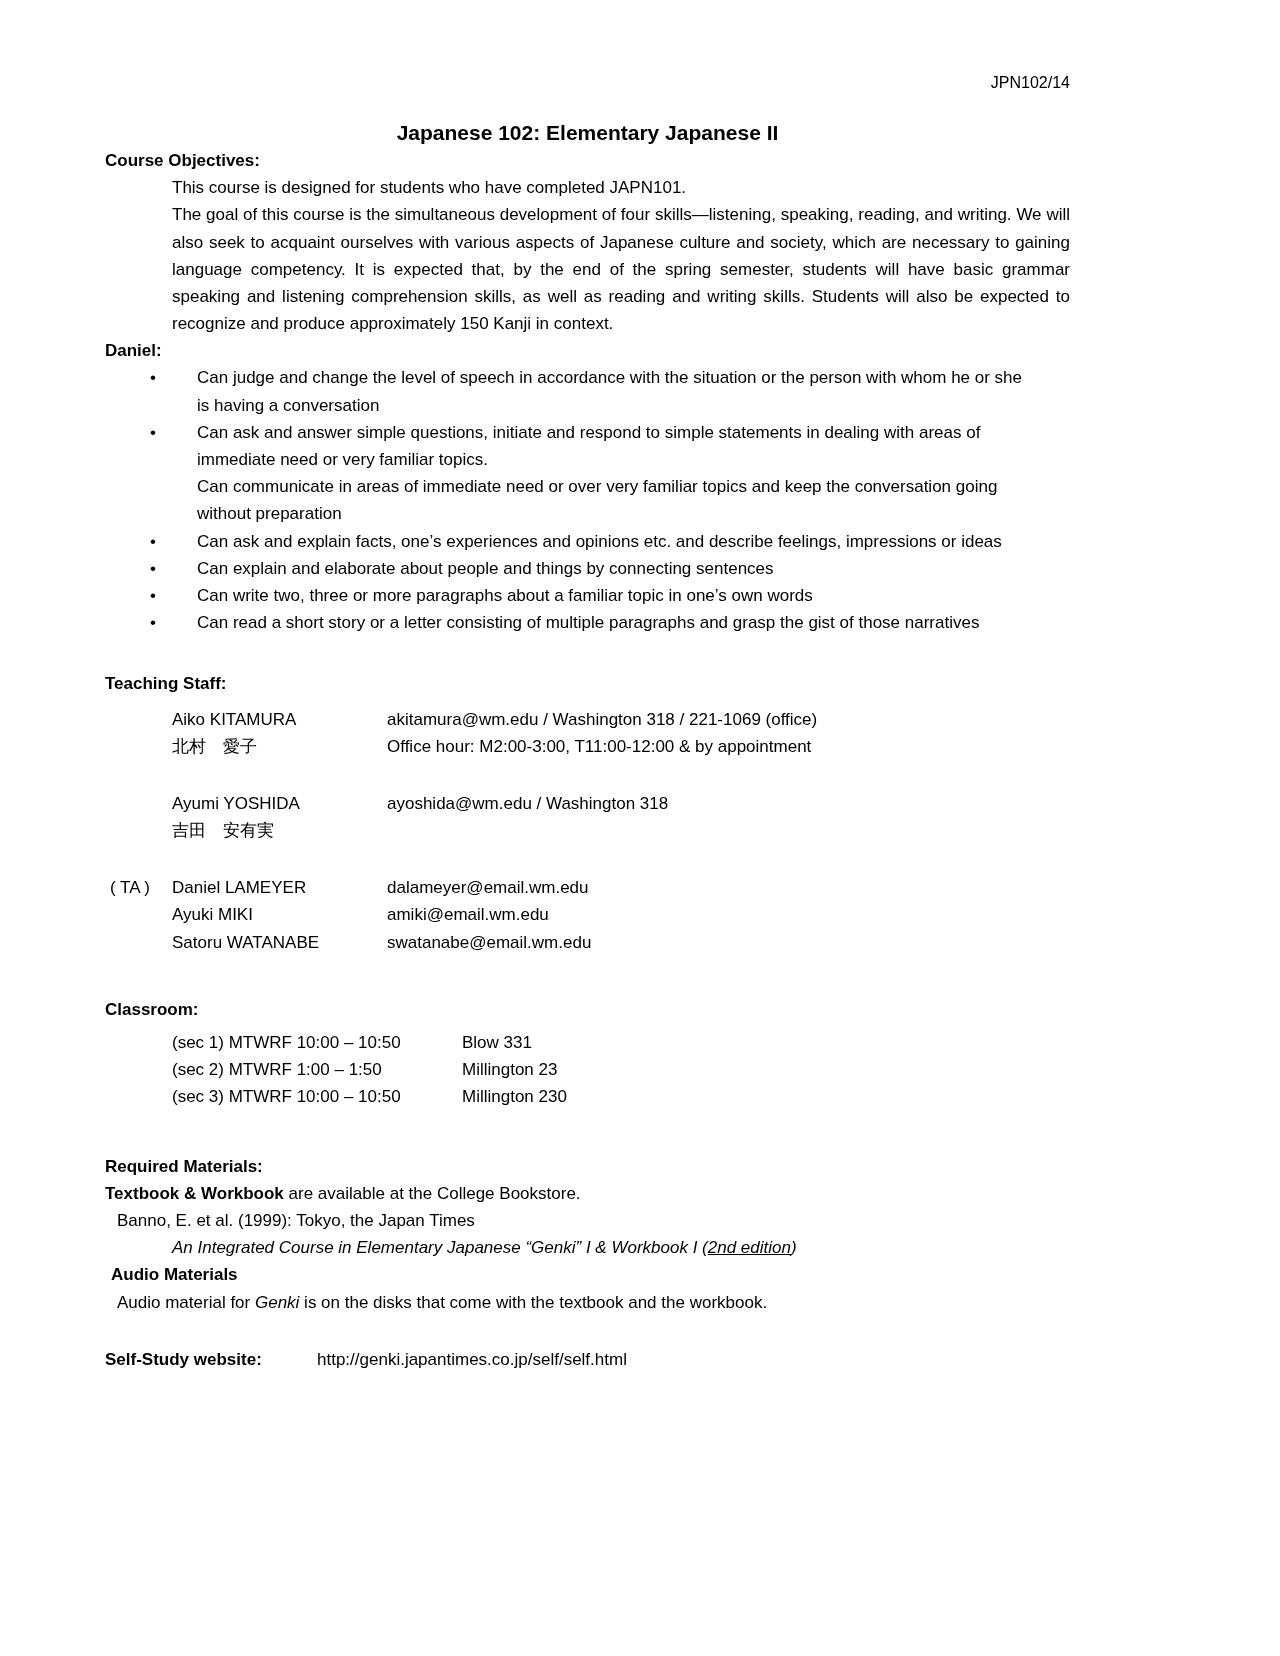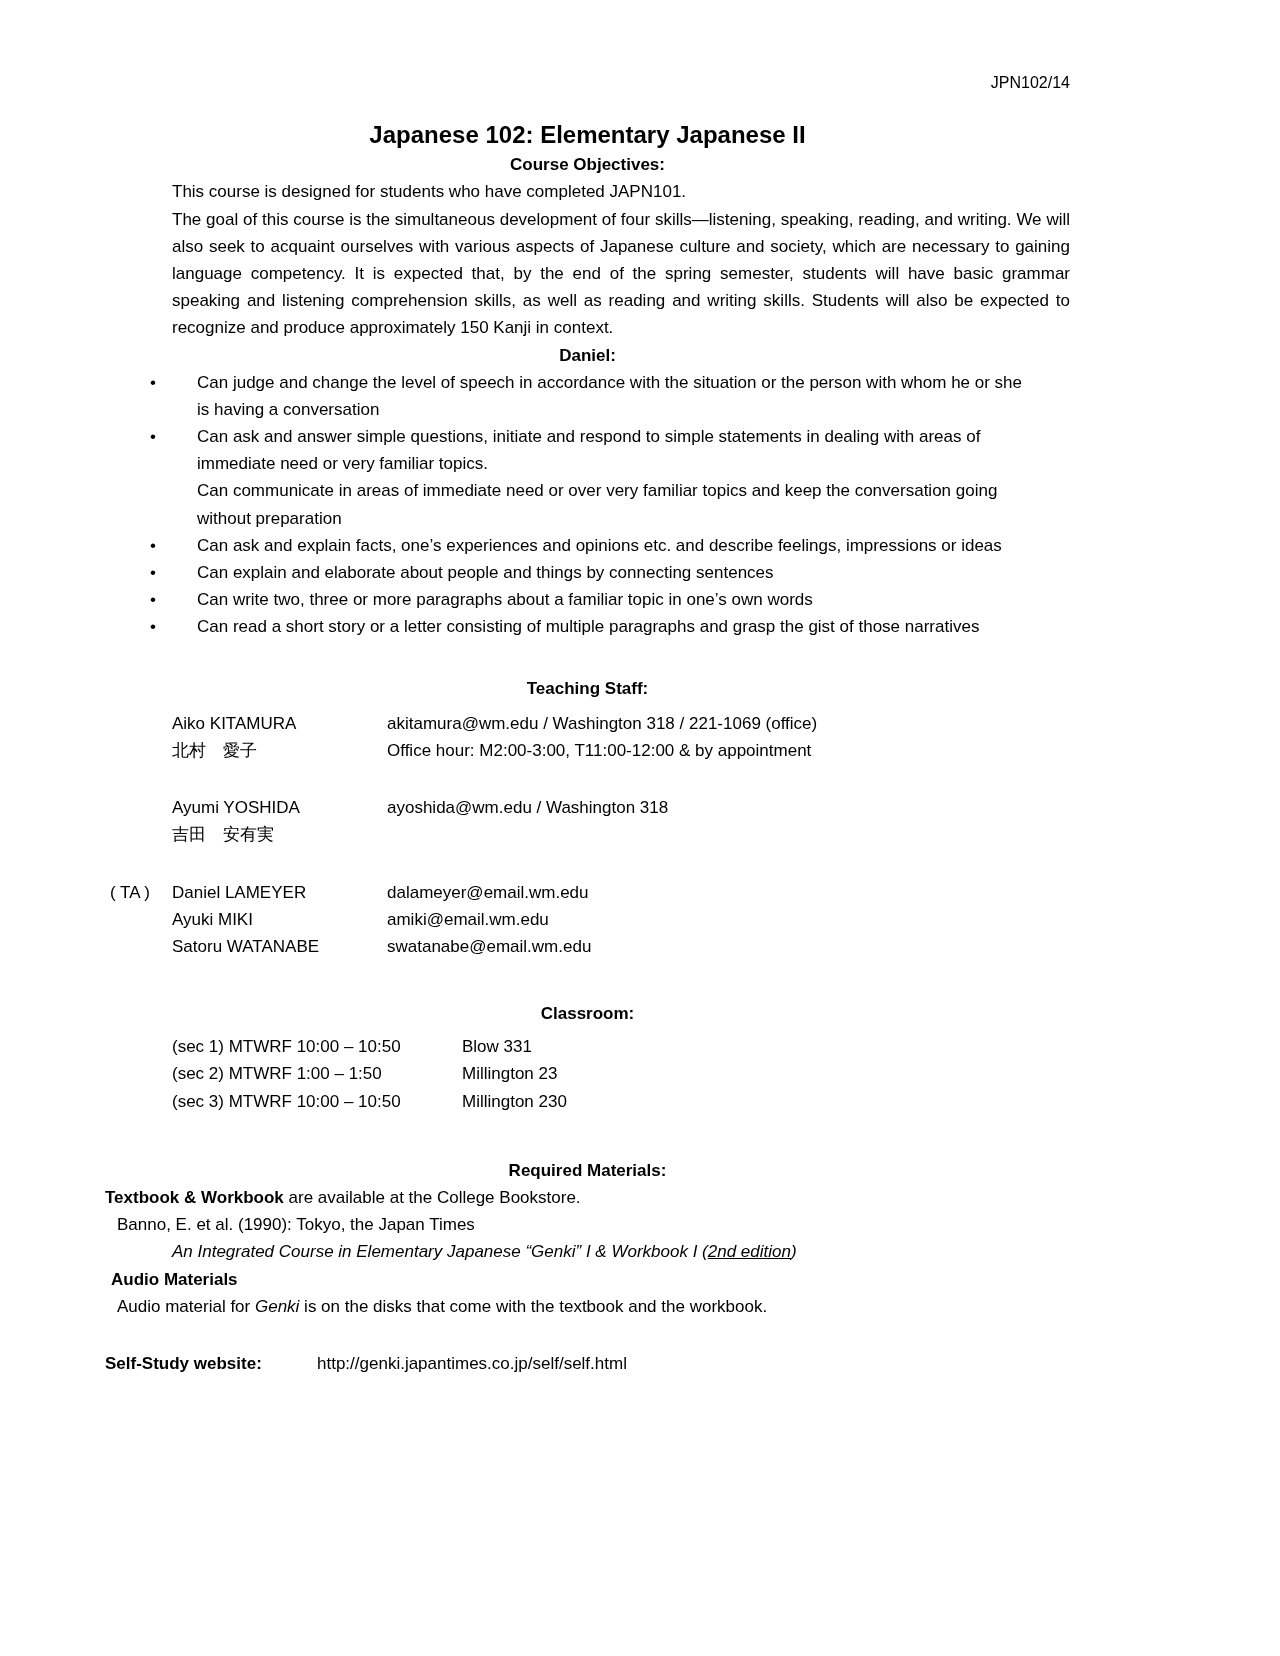--- a/index.html
+++ b/index.html
@@ -17,34 +17,33 @@
     min-height: 1656px;
     padding: 70px 210px 60px 105px;
   }
   .doc-ref {
     text-align: right;
     font-size: 16px;
     margin-bottom: 22px;
   }
   .title {
     text-align: center;
-    font-size: 24px;
+    font-size: 21px;
     font-weight: 700;
     line-height: 1.4;
   }
   .subtitle {
     text-align: center;
     font-size: 17.5px;
     font-weight: 700;
     margin-bottom: 42px;
   }
   .heading {
     font-size: 17px;
     font-weight: 700;
-    text-align: center;
   }
   .indent { margin-left: 67px; }
   .justify { text-align: justify; }
   .goal-list { list-style: none; }
   .goal-item { display: flex; margin-left: 45px; }
   .goal-item .bullet { width: 47px; flex: 0 0 47px; }
   .goal-item .bullet::before { content: "\2022"; }
   .goal-item.no-bullet .bullet::before { content: ""; }
   .goal-text { max-width: 835px; }
   .section-staff { margin-top: 34px; }
@@ -179,21 +178,21 @@
       <div class="class-row">
         <span class="class-schedule">(sec 3) MTWRF 10:00 – 10:50</span>
         <span class="class-room">Millington 230</span>
       </div>
     </div>
   </section>
 
   <section class="section-materials">
     <h3 class="heading">Required Materials:</h3>
     <p class="line-textbook"><span class="bold">Textbook &amp; Workbook</span><span> are available at the College Bookstore.</span></p>
-    <p class="line-banno">Banno, E. et al. (1990): Tokyo, the Japan Times</p>
+    <p class="line-banno">Banno, E. et al. (1999): Tokyo, the Japan Times</p>
     <p class="line-genki"><span>An Integrated Course in Elementary Japanese “Genki” I &amp; Workbook I (</span><span class="underline">2nd edition</span><span>)</span></p>
     <p class="line-audio-heading">Audio Materials</p>
     <p class="line-audio"><span>Audio material for </span><span class="italic">Genki</span><span> is on the disks that come with the textbook and the workbook.</span></p>
   </section>
 
   <section class="section-website">
     <p><span class="website-label">Self-Study website:</span><span class="website-url">http://genki.japantimes.co.jp/self/self.html</span></p>
   </section>
 
 </div>

